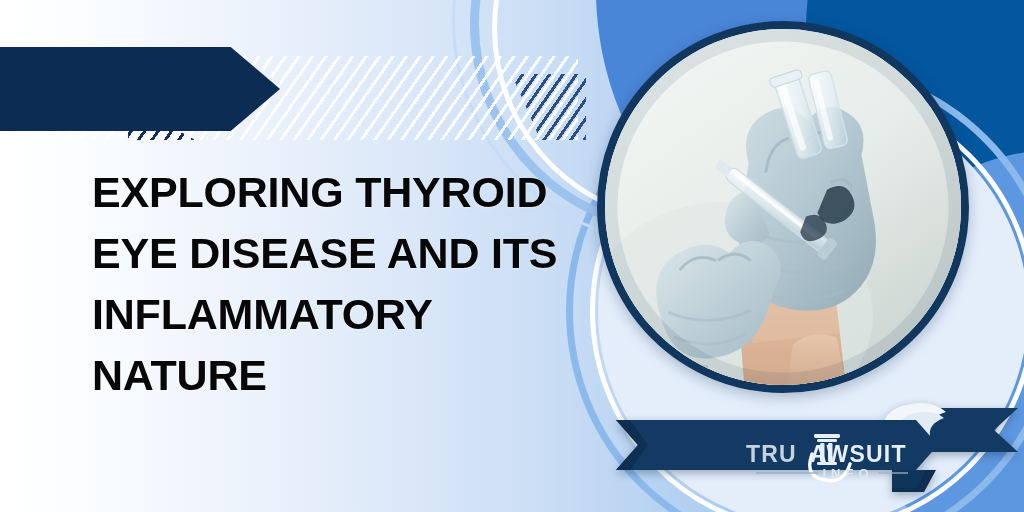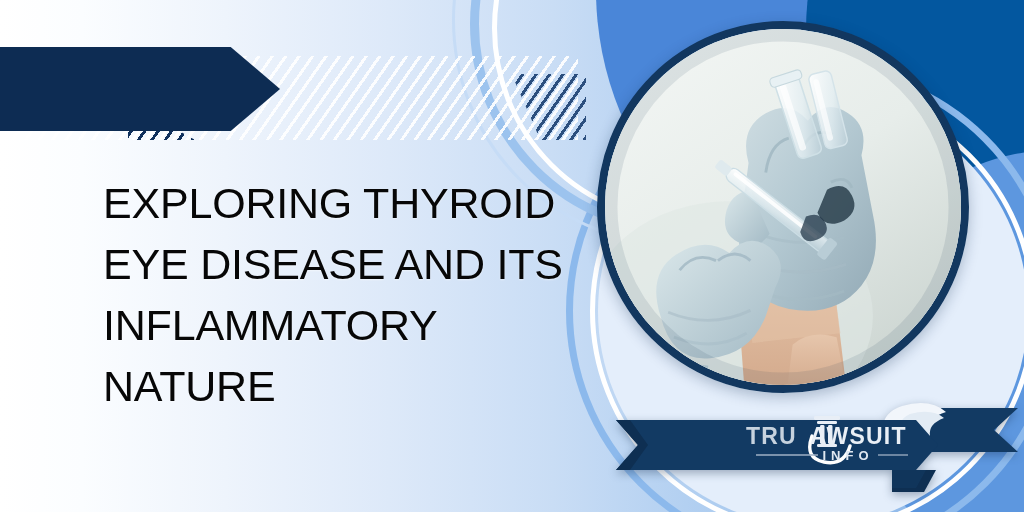--- a/index.html
+++ b/index.html
@@ -153,33 +153,33 @@
   }
   .photo svg{position:absolute;left:0;top:0;width:100%;height:100%;}
 
   
   .ribbon{position:absolute;left:616px;top:400px;width:408px;height:112px;}
   .ribbon svg{width:100%;height:100%;display:block;
               filter:drop-shadow(0 3px 5px rgba(10,35,65,.35));}
 
   .logo{
     position:absolute;
-    left:740px;top:412px;
+    left:740px;top:430px;
     width:175px;height:54px;
   }
   .logo svg{width:100%;height:100%;display:block;}
 
   
   .headline{
     position:absolute;
     left:88px;top:158px;
     width:500px;
-    margin:15px;
+    margin:4px;
     font-family:"Liberation Sans",sans-serif;
-    font-weight:400;
+    font-weight:700;
     font-size:43px;
     line-height:61px;
     letter-spacing:-0.2px;
     color:#070707;
     text-transform:uppercase;
     text-shadow:0 1px 2px rgba(255,255,255,.5);
   }
 </style>
 </head>
 <body>

